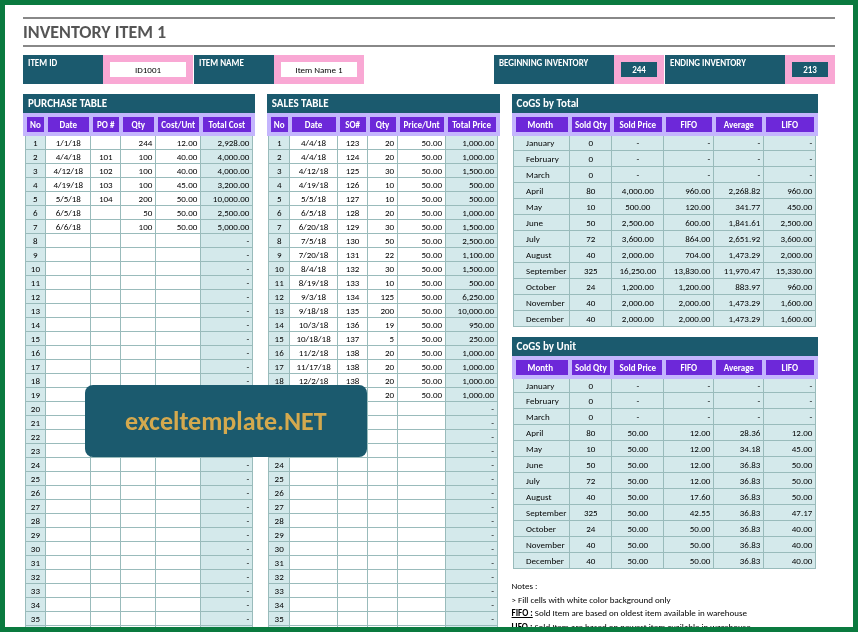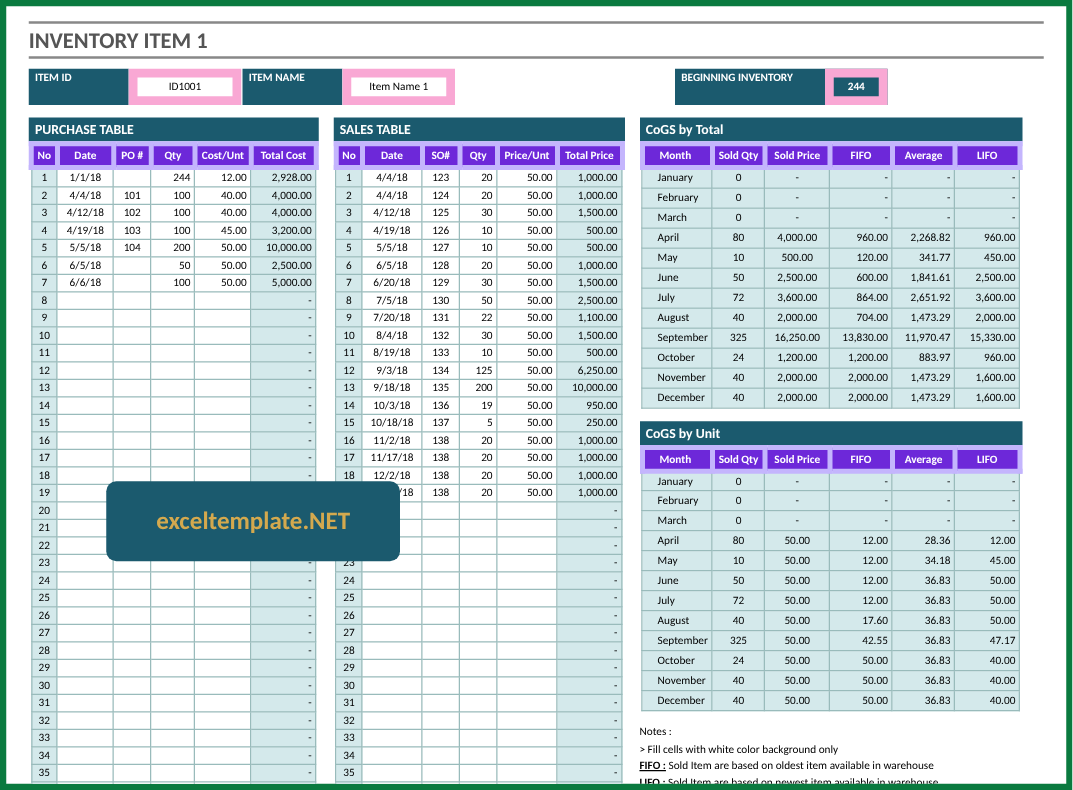--- a/index.html
+++ b/index.html
@@ -17,21 +17,21 @@
 .col{}
 .tbl-title{background:#1b5a6e;color:#fff;font-size:11px;font-weight:bold;padding:3px 5px}
 table{border-collapse:collapse;font-size:9px}
 th{background:#6d28d9;color:#fff;font-weight:bold;padding:2px 3px;text-align:center;border:4px solid #c4b5fd}
 td{border:1px solid #9bb;padding:1px 3px;text-align:center;background:#d4e9eb;height:14px}
 td.w{background:#fff}
 td.r{text-align:right}
 .compact td{height:16px}
 .notes{margin-top:10px;font-size:9px;line-height:1.5;max-width:300px}
 .notes u{font-weight:bold}
-.watermark{position:absolute;left:80px;top:380px;background:#1b5a6e;color:#d4a94e;font-size:20px;font-weight:bold;padding:20px 40px;border-radius:8px}
+.watermark{position:absolute;left:80px;top:380px;background:#1b5a6e;color:#d4a94e;font-size:26px;font-weight:bold;padding:20px 40px;border-radius:8px}
 .pt th:nth-child(1),.pt td:nth-child(1){width:18px}
 .pt th:nth-child(2),.pt td:nth-child(2){width:45px}
 .pt th:nth-child(3),.pt td:nth-child(3){width:30px}
 .pt th:nth-child(4),.pt td:nth-child(4){width:35px}
 .pt th:nth-child(5),.pt td:nth-child(5){width:45px}
 .pt th:nth-child(6),.pt td:nth-child(6){width:52px}
 .st th:nth-child(1),.st td:nth-child(1){width:18px}
 .st th:nth-child(2),.st td:nth-child(2){width:48px}
 .st th:nth-child(3),.st td:nth-child(3){width:30px}
 .st th:nth-child(4),.st td:nth-child(4){width:30px}
@@ -60,20 +60,24 @@
         <div class="info-lbl">ITEM NAME</div>
         <div class="info-val w" style="background:#fff">Item Name 1</div>
       </div>
     </div>
     <div class="info-sep"></div>
     <div class="info-block">
       <div class="info-row">
         <div class="info-lbl" style="width:120px">BEGINNING INVENTORY</div>
         <div class="info-val dark" style="width:50px">244</div>
       </div>
+      <div class="info-row">
+        <div class="info-lbl" style="width:120px">ENDING INVENTORY</div>
+        <div class="info-val dark" style="width:50px">213</div>
+      </div>
     </div>
   </div>
 
   <div class="cols">
     <div class="col">
       <div class="tbl-title">PURCHASE TABLE</div>
       <table class="pt">
         <thead>
             <tr id="ph">
               <th>No</th>

